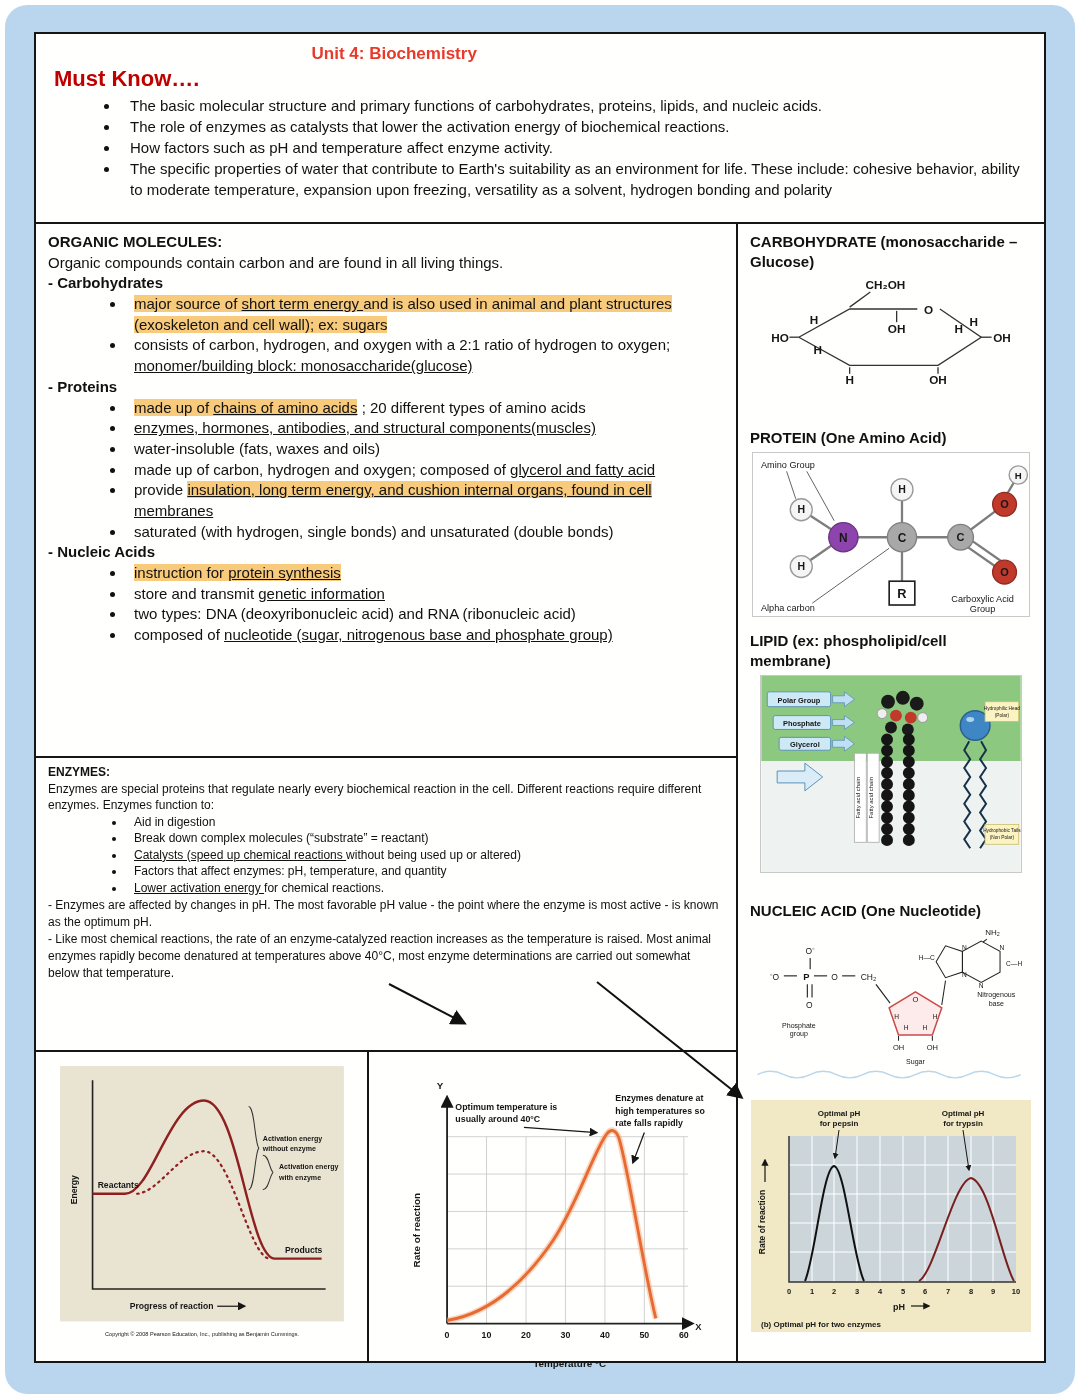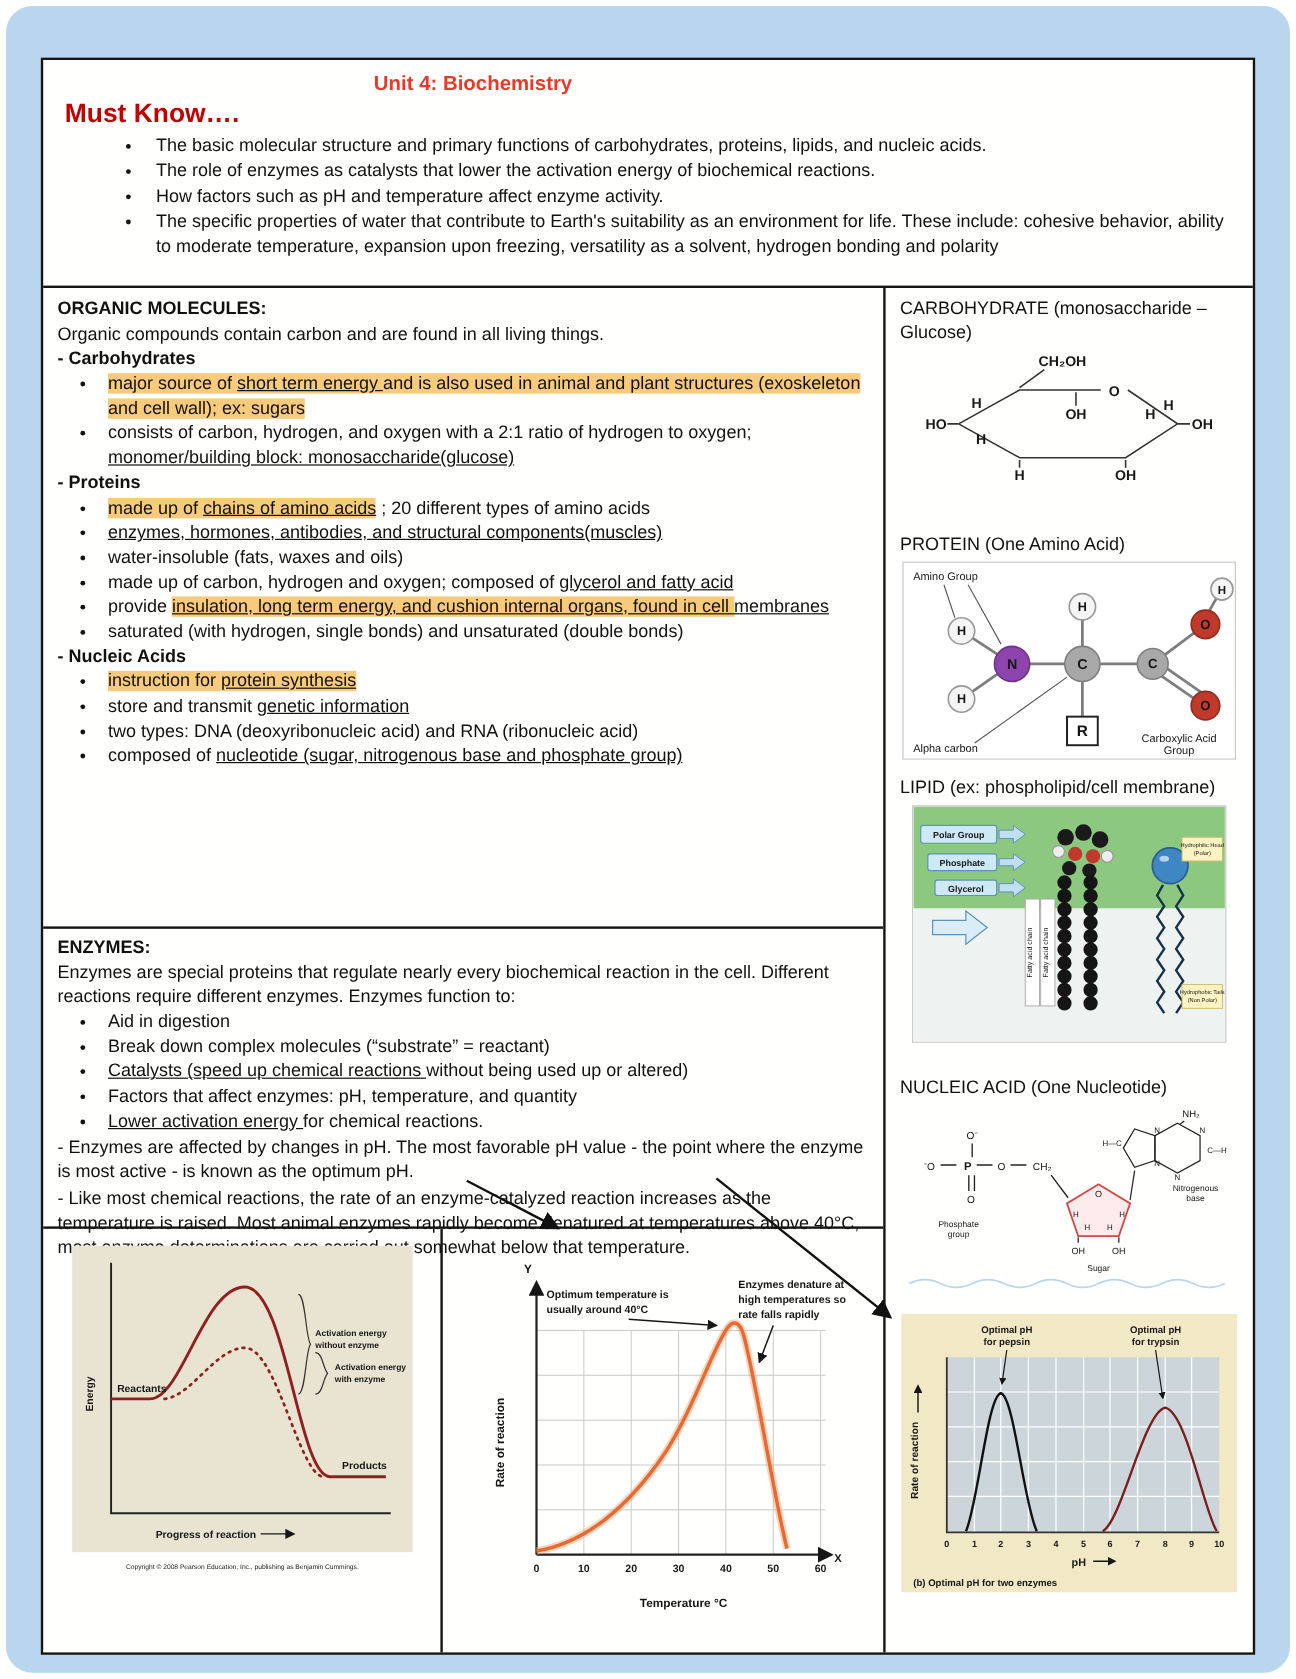--- a/index.html
+++ b/index.html
@@ -1,40 +1,40 @@
 <!DOCTYPE html>
 <html><head>
 <meta charset="utf-8">
 <style>
 *{margin:0;padding:0;box-sizing:border-box}
 html,body{width:1080px;height:1399px}
 body{position:relative;background:#ffffff;font-family:"Liberation Sans",sans-serif;color:#111}
 .frame{position:absolute;left:5px;top:5px;right:5px;bottom:5px;background:#b9d6ee;border-radius:22px}
-.page{position:absolute;left:34px;top:48px;width:1012px;height:1331px;background:#fffffd;border:2.5px solid #151515;display:flex;flex-direction:column}
+.page{position:absolute;left:34px;top:32px;width:1012px;height:1331px;background:#fffffd;border:2.5px solid #151515;display:flex;flex-direction:column}
 .header{height:190px;border-bottom:2px solid #151515;padding:10px 18px 0 18px}
 .title{width:70%;text-align:center;font-size:17px;font-weight:bold;color:#e8392a}
 .must-know{font-size:22px;font-weight:bold;color:#c00000;margin-top:2px}
 ul.hb{margin:3px 0 0 66px}
 ul.hb li{font-size:15px;line-height:1.4;padding-left:10px}
 .main{flex:1;display:flex;min-height:0}
 .col-left{width:702px;border-right:2px solid #151515;display:flex;flex-direction:column}
 .col-right{width:303px;padding:8px 10px 0 12px}
 .sec-organic{height:532px;padding:8px 14px 0 12px;font-size:15px;line-height:1.38}
-.sec-enzymes{height:250px;padding:6px 14px 0 12px;font-size:15px;line-height:1.38;border-top:2px solid #151515}
+.sec-enzymes{height:294px;padding:6px 14px 0 12px;font-size:12px;line-height:1.38;border-top:2px solid #151515}
 .charts-row{flex:1;display:flex;border-top:2px solid #151515;min-height:0}
 .chart-cell1{width:333px;border-right:2px solid #151515;padding-top:8px}
 .chart-cell2{flex:1;padding-top:12px}
 .h{font-weight:bold}
 .hl{background:#f8ca7b}
 .u{text-decoration:underline}
 .bold{font-weight:normal}
-ul.blist{margin:0 0 0 34px;padding:0}
+ul.blist{margin:0 0 0 78px;padding:0}
 ul.blist li{padding-left:8px}
 .pgr{margin-top:1px}
-.rhead{font-weight:normal;font-size:15px;line-height:1.35}
+.rhead{font-weight:bold;font-size:15px;line-height:1.35}
 .rsec svg{display:block;margin:4px auto 0 auto}
 .mb40{margin-bottom:40px}.mb14{margin-bottom:14px}.mb28{margin-bottom:28px}.mb16{margin-bottom:16px}
 .chart-cell1 svg,.chart-cell2 svg{display:block;margin:0 auto}
 svg text{font-family:"Liberation Sans",sans-serif;fill:#161616}
 .arrows{position:absolute;left:34px;top:34px;width:1012px;height:1331px;pointer-events:none}
 .panelbrd{border:1px solid #c9c9c9}
 </style>
 </head>
 <body>
 

